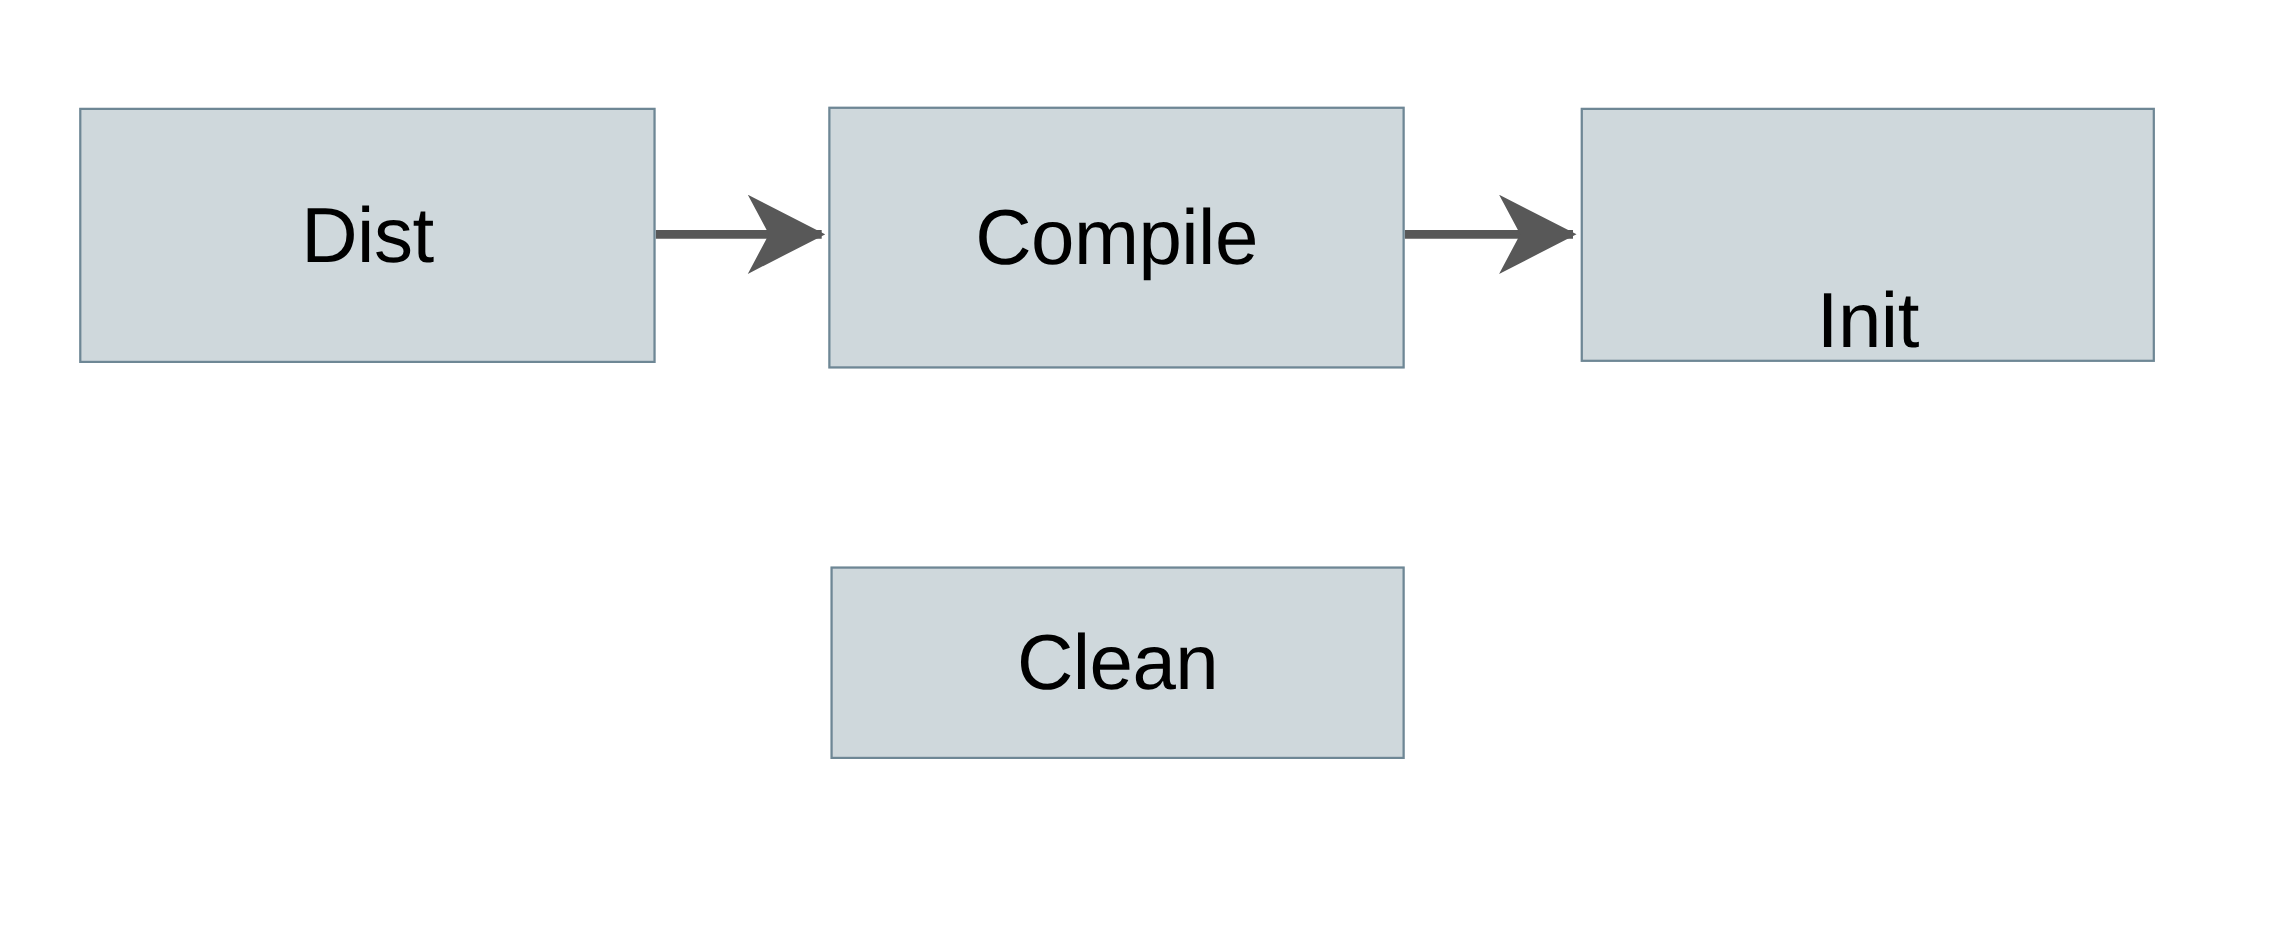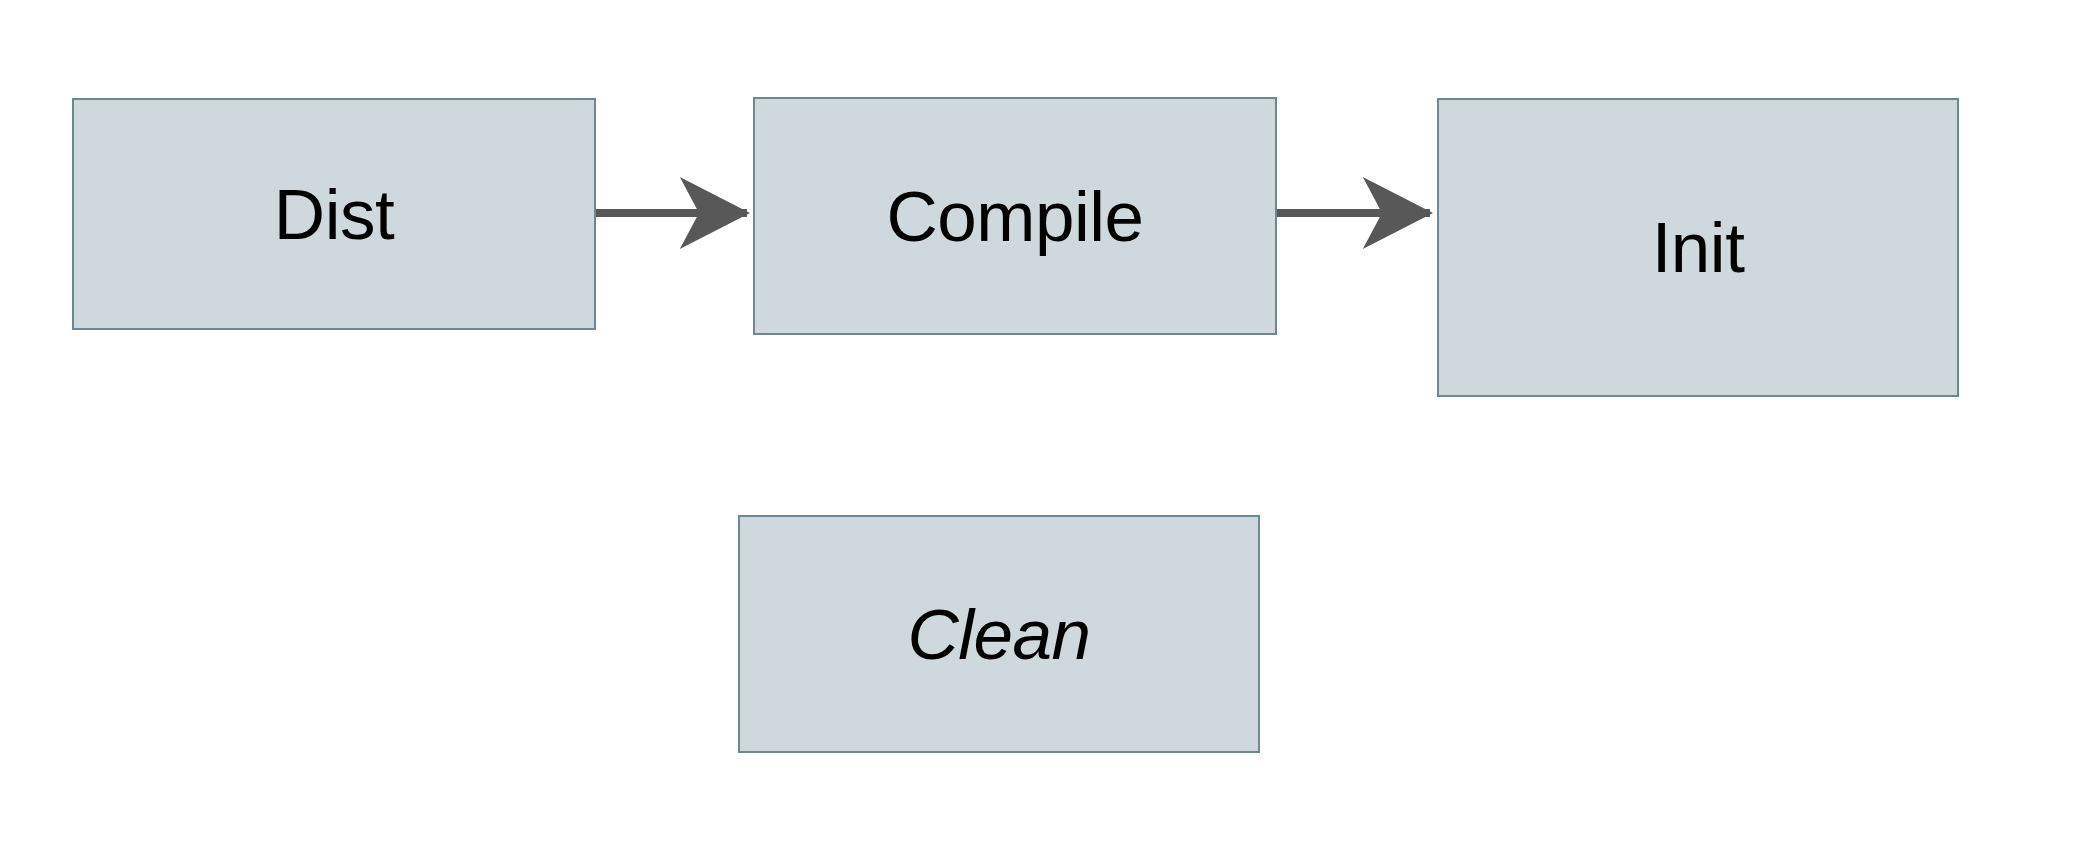--- a/index.html
+++ b/index.html
@@ -71,21 +71,21 @@
   </svg>
 
   <div class="node" id="node-dist" style="left:72px; top:98px; width:524px; height:232px;">
     <span class="node-label">Dist</span>
   </div>
 
   <div class="node" id="node-compile" style="left:753px; top:97px; width:524px; height:238px;">
     <span class="node-label">Compile</span>
   </div>
 
-  <div class="node" id="node-init" style="left:1437px; top:98px; width:522px; height:299px;">
+  <div class="node" id="node-init" style="left:1437px; top:98px; width:522px; height:231px;align-items:flex-end;">
     <span class="node-label">Init</span>
   </div>
 
-  <div class="node" id="node-clean" style="left:738px; top:515px; width:522px; height:238px;font-style:italic;">
+  <div class="node" id="node-clean" style="left:755px; top:515px; width:522px; height:175px;">
     <span class="node-label">Clean</span>
   </div>
 
 </div>
 
 </body></html>

